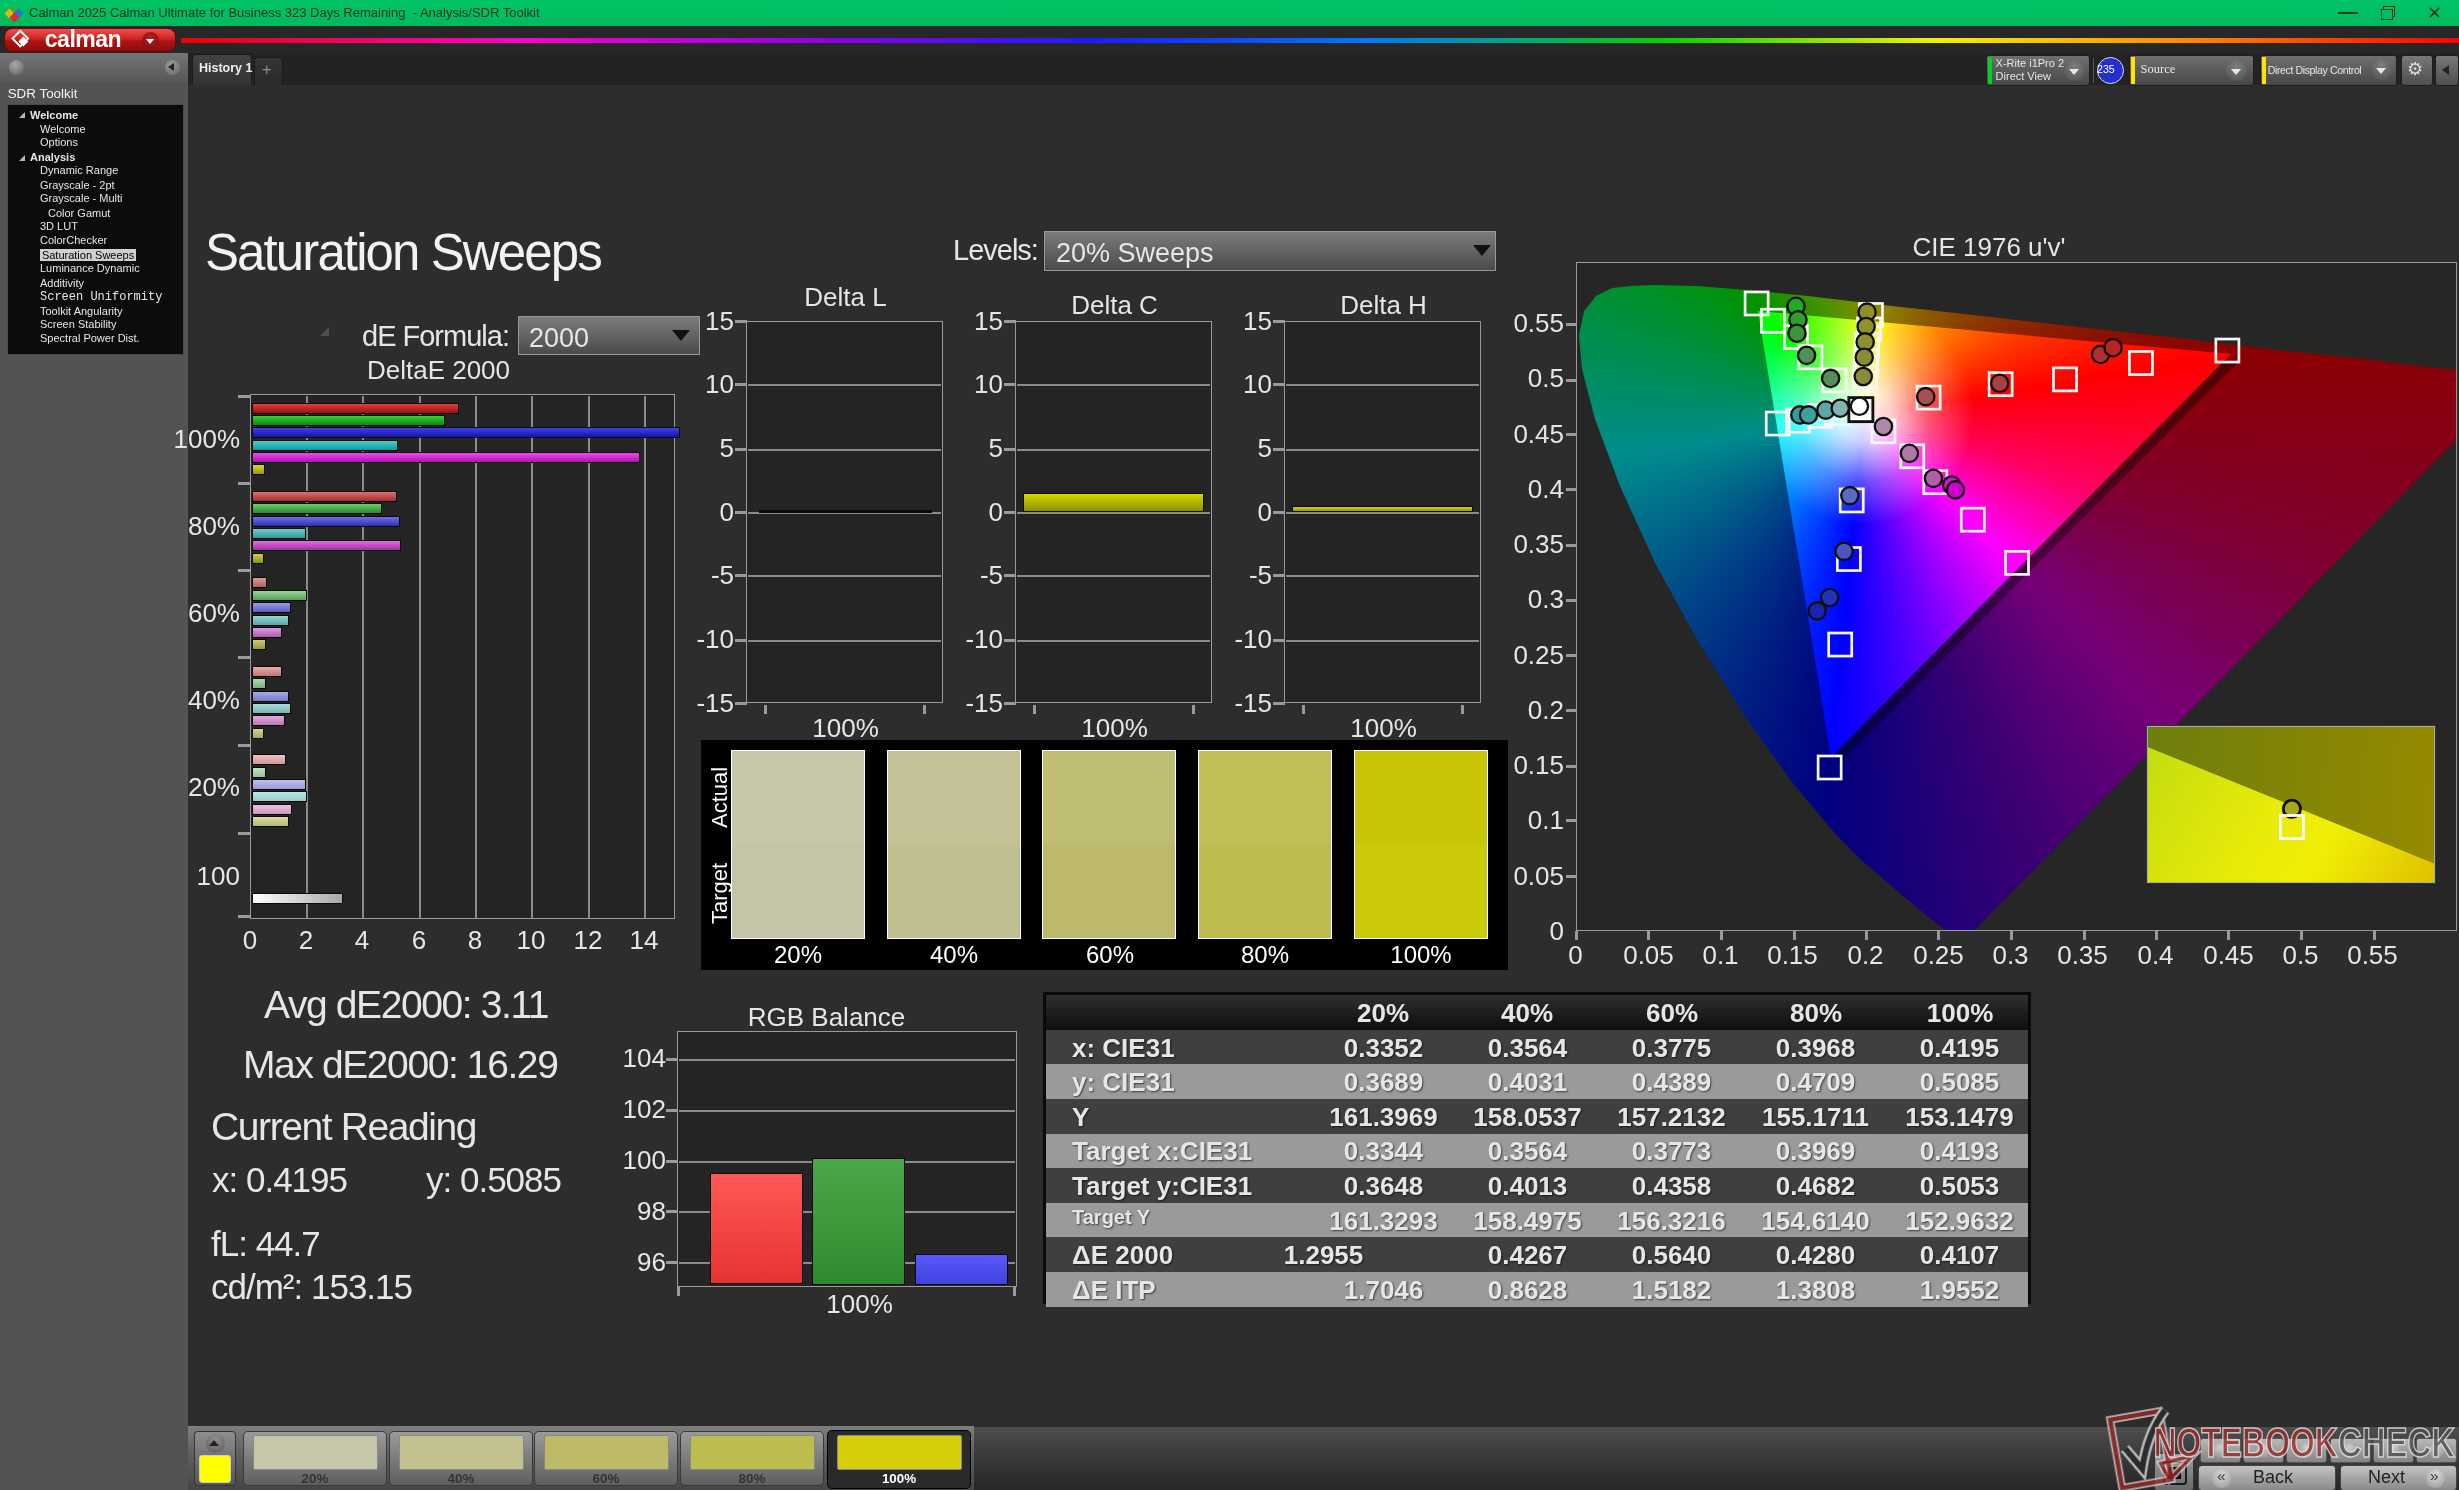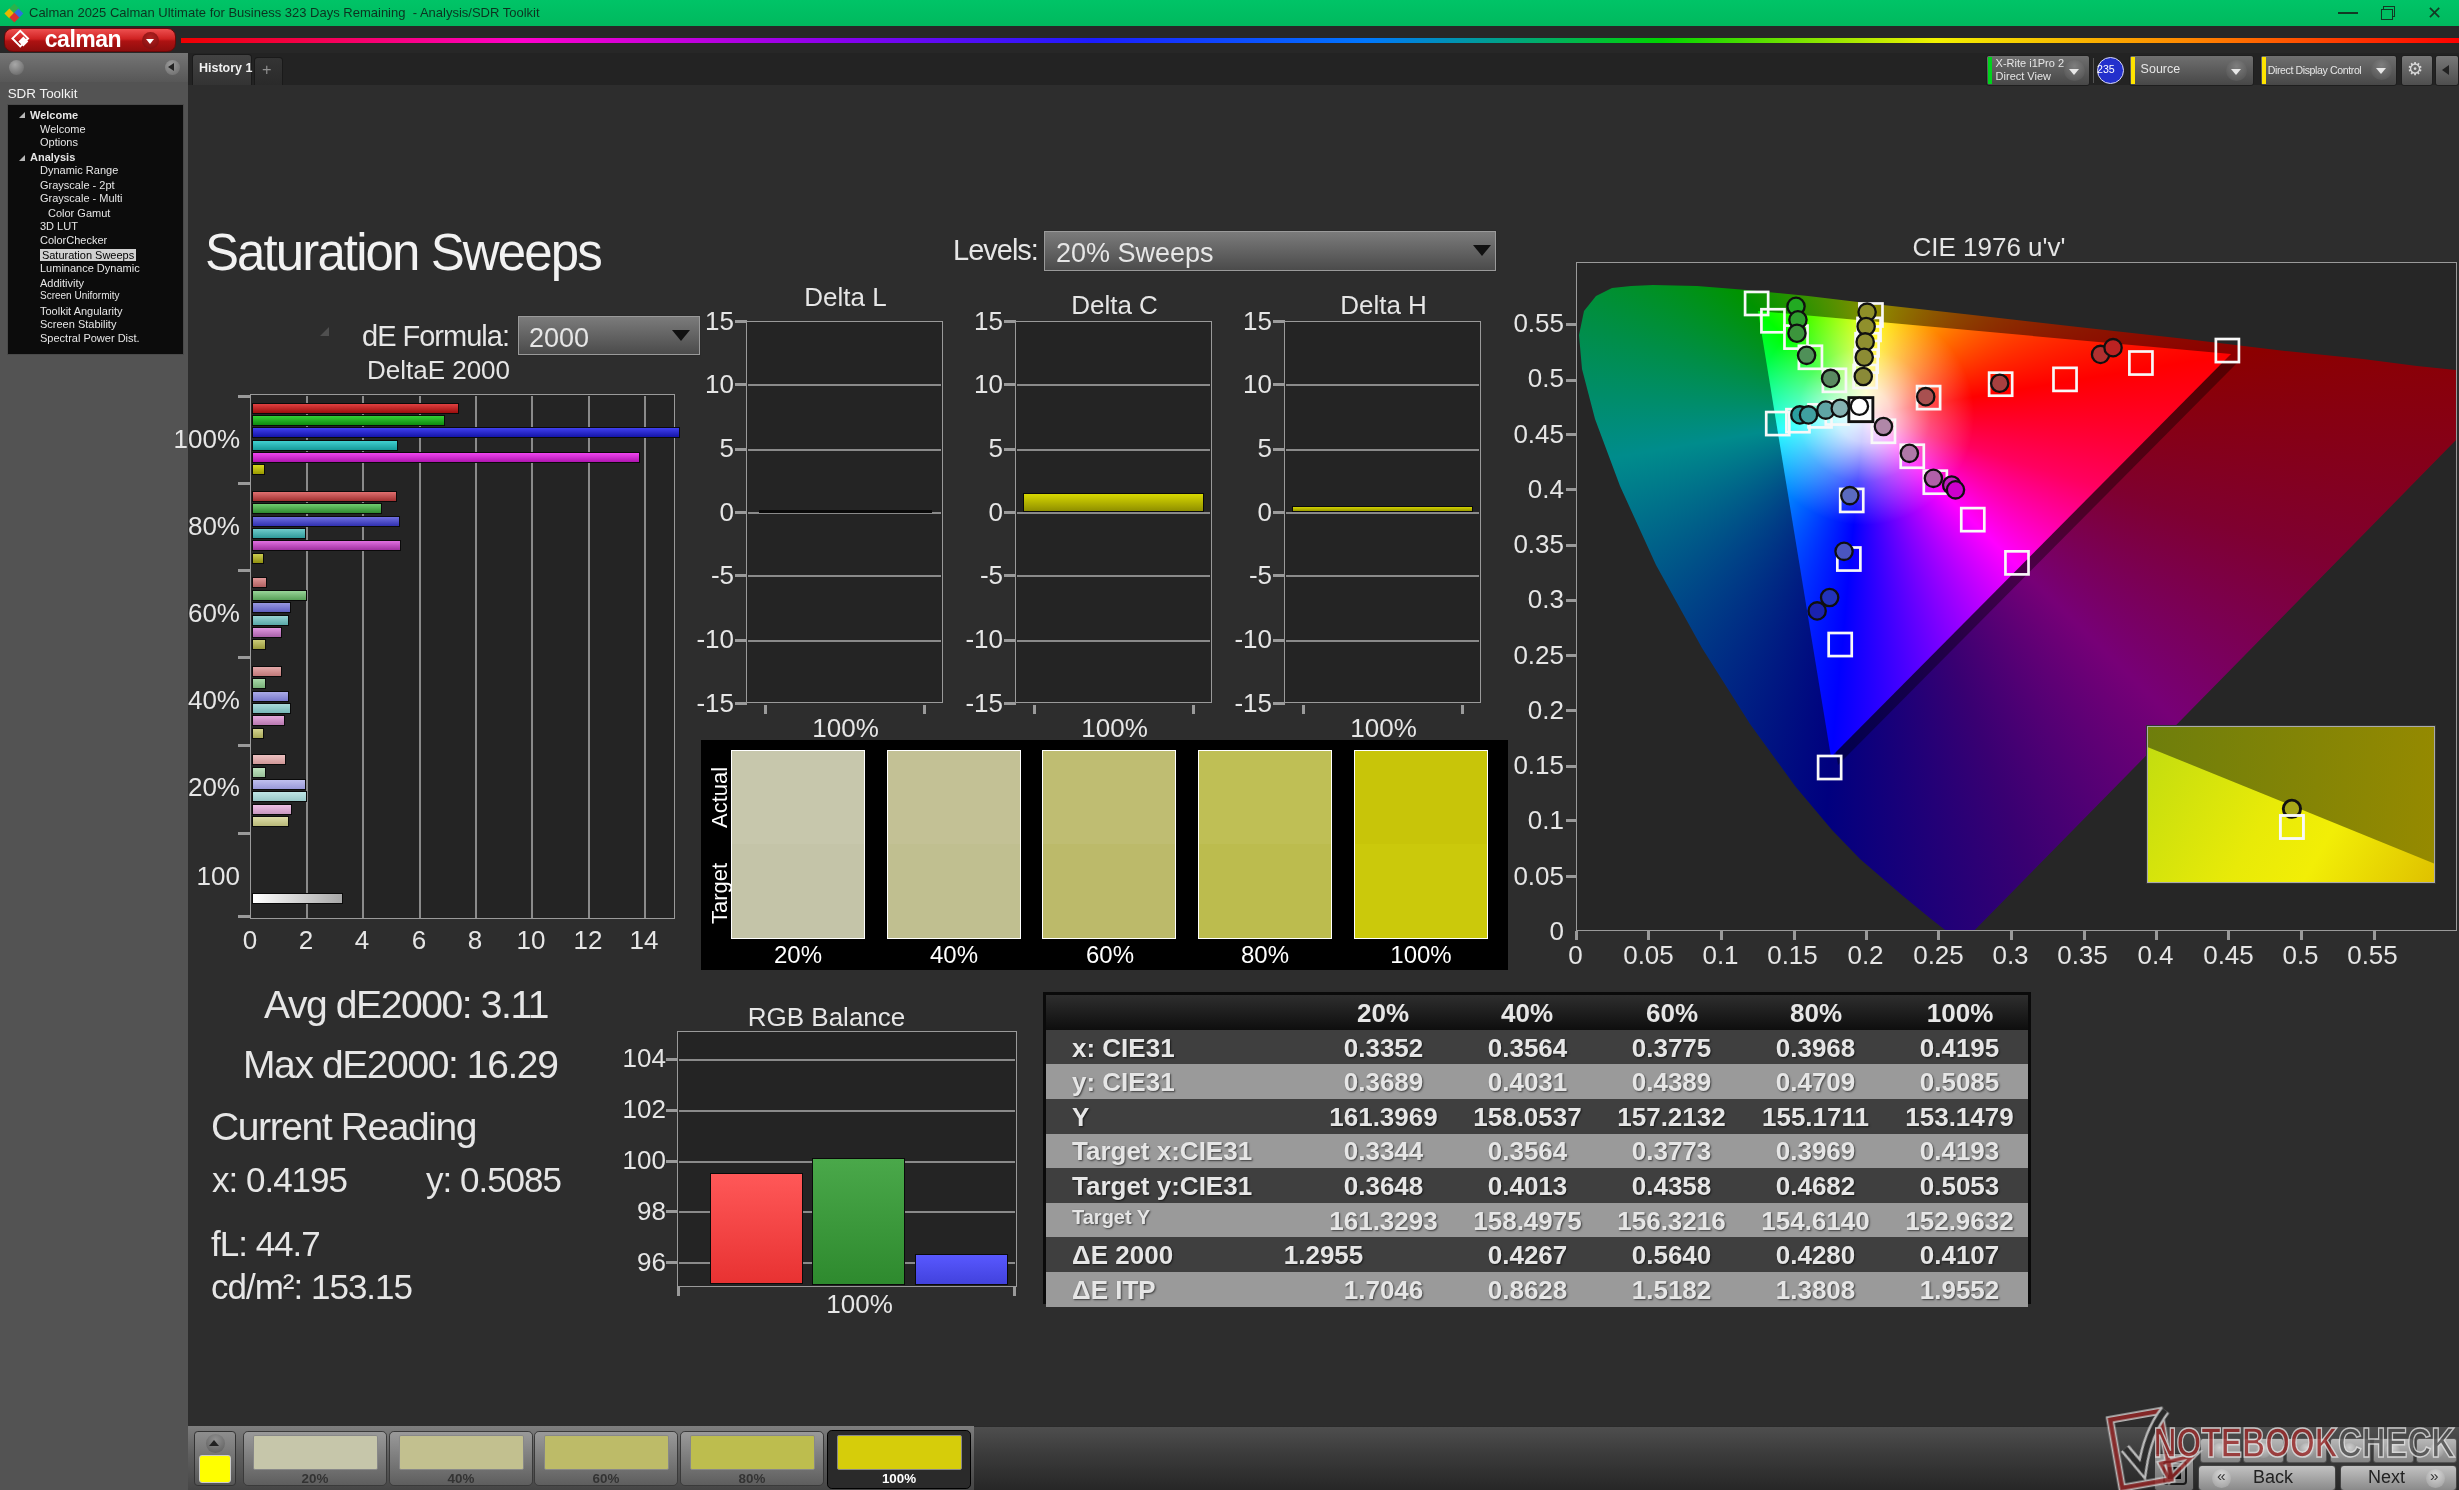--- a/index.html
+++ b/index.html
@@ -55,21 +55,21 @@
 <div class="lbl" style="left:30px;top:151px;font-size:11px;font-weight:bold;">Analysis</div>
 <div class="lbl" style="left:40px;top:164px;font-size:11px;font-weight:normal;">Dynamic Range</div>
 <div class="lbl" style="left:40px;top:179px;font-size:11px;font-weight:normal;">Grayscale - 2pt</div>
 <div class="lbl" style="left:40px;top:192px;font-size:11px;font-weight:normal;">Grayscale - Multi</div>
 <div class="lbl" style="left:48px;top:207px;font-size:11px;font-weight:normal;">Color Gamut</div>
 <div class="lbl" style="left:40px;top:220px;font-size:11px;font-weight:normal;">3D LUT</div>
 <div class="lbl" style="left:40px;top:234px;font-size:11px;font-weight:normal;">ColorChecker</div>
 <div class="lbl" style="left:40px;top:249px;font-size:11px;background:#d0d0d0;color:#000;padding:0 1.9px;">Saturation Sweeps</div>
 <div class="lbl" style="left:40px;top:262px;font-size:11px;font-weight:normal;">Luminance Dynamic</div>
 <div class="lbl" style="left:40px;top:277px;font-size:11px;font-weight:normal;">Additivity</div>
-<div class="lbl" style="left:40px;top:290px;font-size:10px;font-weight:normal;">Screen Uniformity</div>
+<div class="lbl" style="left:40px;top:290px;font-size:12px;font-weight:normal;font-family:Liberation Mono, monospace;">Screen Uniformity</div>
 <div class="lbl" style="left:40px;top:305px;font-size:11px;font-weight:normal;">Toolkit Angularity</div>
 <div class="lbl" style="left:40px;top:318px;font-size:11px;font-weight:normal;">Screen Stability</div>
 <div class="lbl" style="left:40px;top:332px;font-size:11px;font-weight:normal;">Spectral Power Dist.</div>
 
 <div class="abs" style="left:188px;top:53px;width:2271px;height:32px;background:#232323;"></div>
 <div class="abs" style="left:192px;top:54px;width:60px;height:31px;background:linear-gradient(180deg,#424242,#333333);border:1px solid #1a1a1a;border-bottom:none;border-radius:3.8px 3.8px 0 0;"></div>
 <div class="lbl" style="left:199px;top:61px;font-size:12.5px;font-weight:bold;color:#f0f0f0;">History 1</div>
 <div class="abs" style="left:254px;top:57px;width:29px;height:28px;background:linear-gradient(180deg,#343434,#2a2a2a);border:1px solid #1a1a1a;border-bottom:none;border-radius:3.8px 3.8px 0 0;"></div>
 <div class="lbl" style="left:262px;top:60px;font-size:16.3px;color:#909090;">+</div>
 
@@ -77,21 +77,21 @@
 
 <div class="abs" style="left:1986px;top:55px;width:104px;height:31px;background:linear-gradient(180deg,#6f6f6f,#474747);border:1px solid #1e1e1e;border-radius:2.9px;">
  <div class="abs" style="left:1px;top:1px;width:3.8px;height:27px;background:#00d21e;"></div>
  <div class="lbl" style="left:8.6px;top:1px;font-size:11px;line-height:13.4px;">X-Rite i1Pro 2<br>Direct View</div>
  <div class="abs" style="left:77px;top:3.8px;width:21px;height:21px;border-radius:50%;background:radial-gradient(circle at 50% 30%,#7e7e7e,#4e4e4e);"></div>
  <div class="abs" style="left:82px;top:12.5px;width:0;height:0;border-left:5.8px solid transparent;border-right:5.8px solid transparent;border-top:6.7px solid #e8e8e8;"></div>
 </div>
 <div class="abs" style="left:2093px;top:58px;width:1px;height:25px;background:#555;"></div>
 <div class="abs" style="left:2097px;top:57px;width:27px;height:27px;border-radius:50%;background:#2330cc;border:1.9px solid #dadaf8;"></div>
 <div class="lbl ctr" style="left:2097px;top:63px;width:17px;font-size:10.6px;color:#fff;">235</div>
-<div class="abs" style="left:2129px;top:55px;width:125px;height:31px;background:linear-gradient(180deg,#6f6f6f,#474747);border:1px solid #1e1e1e;border-radius:2.9px;">
+<div class="abs" style="left:2129px;top:55px;width:125px;height:31px;background:linear-gradient(180deg,#6f6f6f,#474747);border:1px solid #1e1e1e;border-radius:2.9px;font-family:Liberation Serif, serif;">
  <div class="abs" style="left:1px;top:1px;width:3.8px;height:27px;background:#ffe400;"></div>
  <div class="lbl" style="left:10.6px;top:5.8px;font-size:12.5px;">Source</div>
  <div class="abs" style="left:96px;top:3.8px;width:21px;height:21px;border-radius:50%;background:radial-gradient(circle at 50% 30%,#7e7e7e,#4e4e4e);"></div>
  <div class="abs" style="left:101px;top:12.5px;width:0;height:0;border-left:5.8px solid transparent;border-right:5.8px solid transparent;border-top:6.7px solid #e8e8e8;"></div>
 </div>
 <div class="abs" style="left:2260px;top:55px;width:137px;height:31px;background:linear-gradient(180deg,#6f6f6f,#474747);border:1px solid #1e1e1e;border-radius:2.9px;">
  <div class="abs" style="left:1px;top:1px;width:3.8px;height:27px;background:#ffe400;"></div>
  <div class="lbl" style="left:6.7px;top:7.7px;font-size:10.6px;letter-spacing:-0.4px;">Direct Display Control</div>
  <div class="abs" style="left:110px;top:2.9px;width:21px;height:21px;border-radius:50%;background:radial-gradient(circle at 50% 30%,#7e7e7e,#4e4e4e);"></div>
  <div class="abs" style="left:115px;top:11.5px;width:0;height:0;border-left:5.8px solid transparent;border-right:5.8px solid transparent;border-top:6.7px solid #e8e8e8;"></div>

